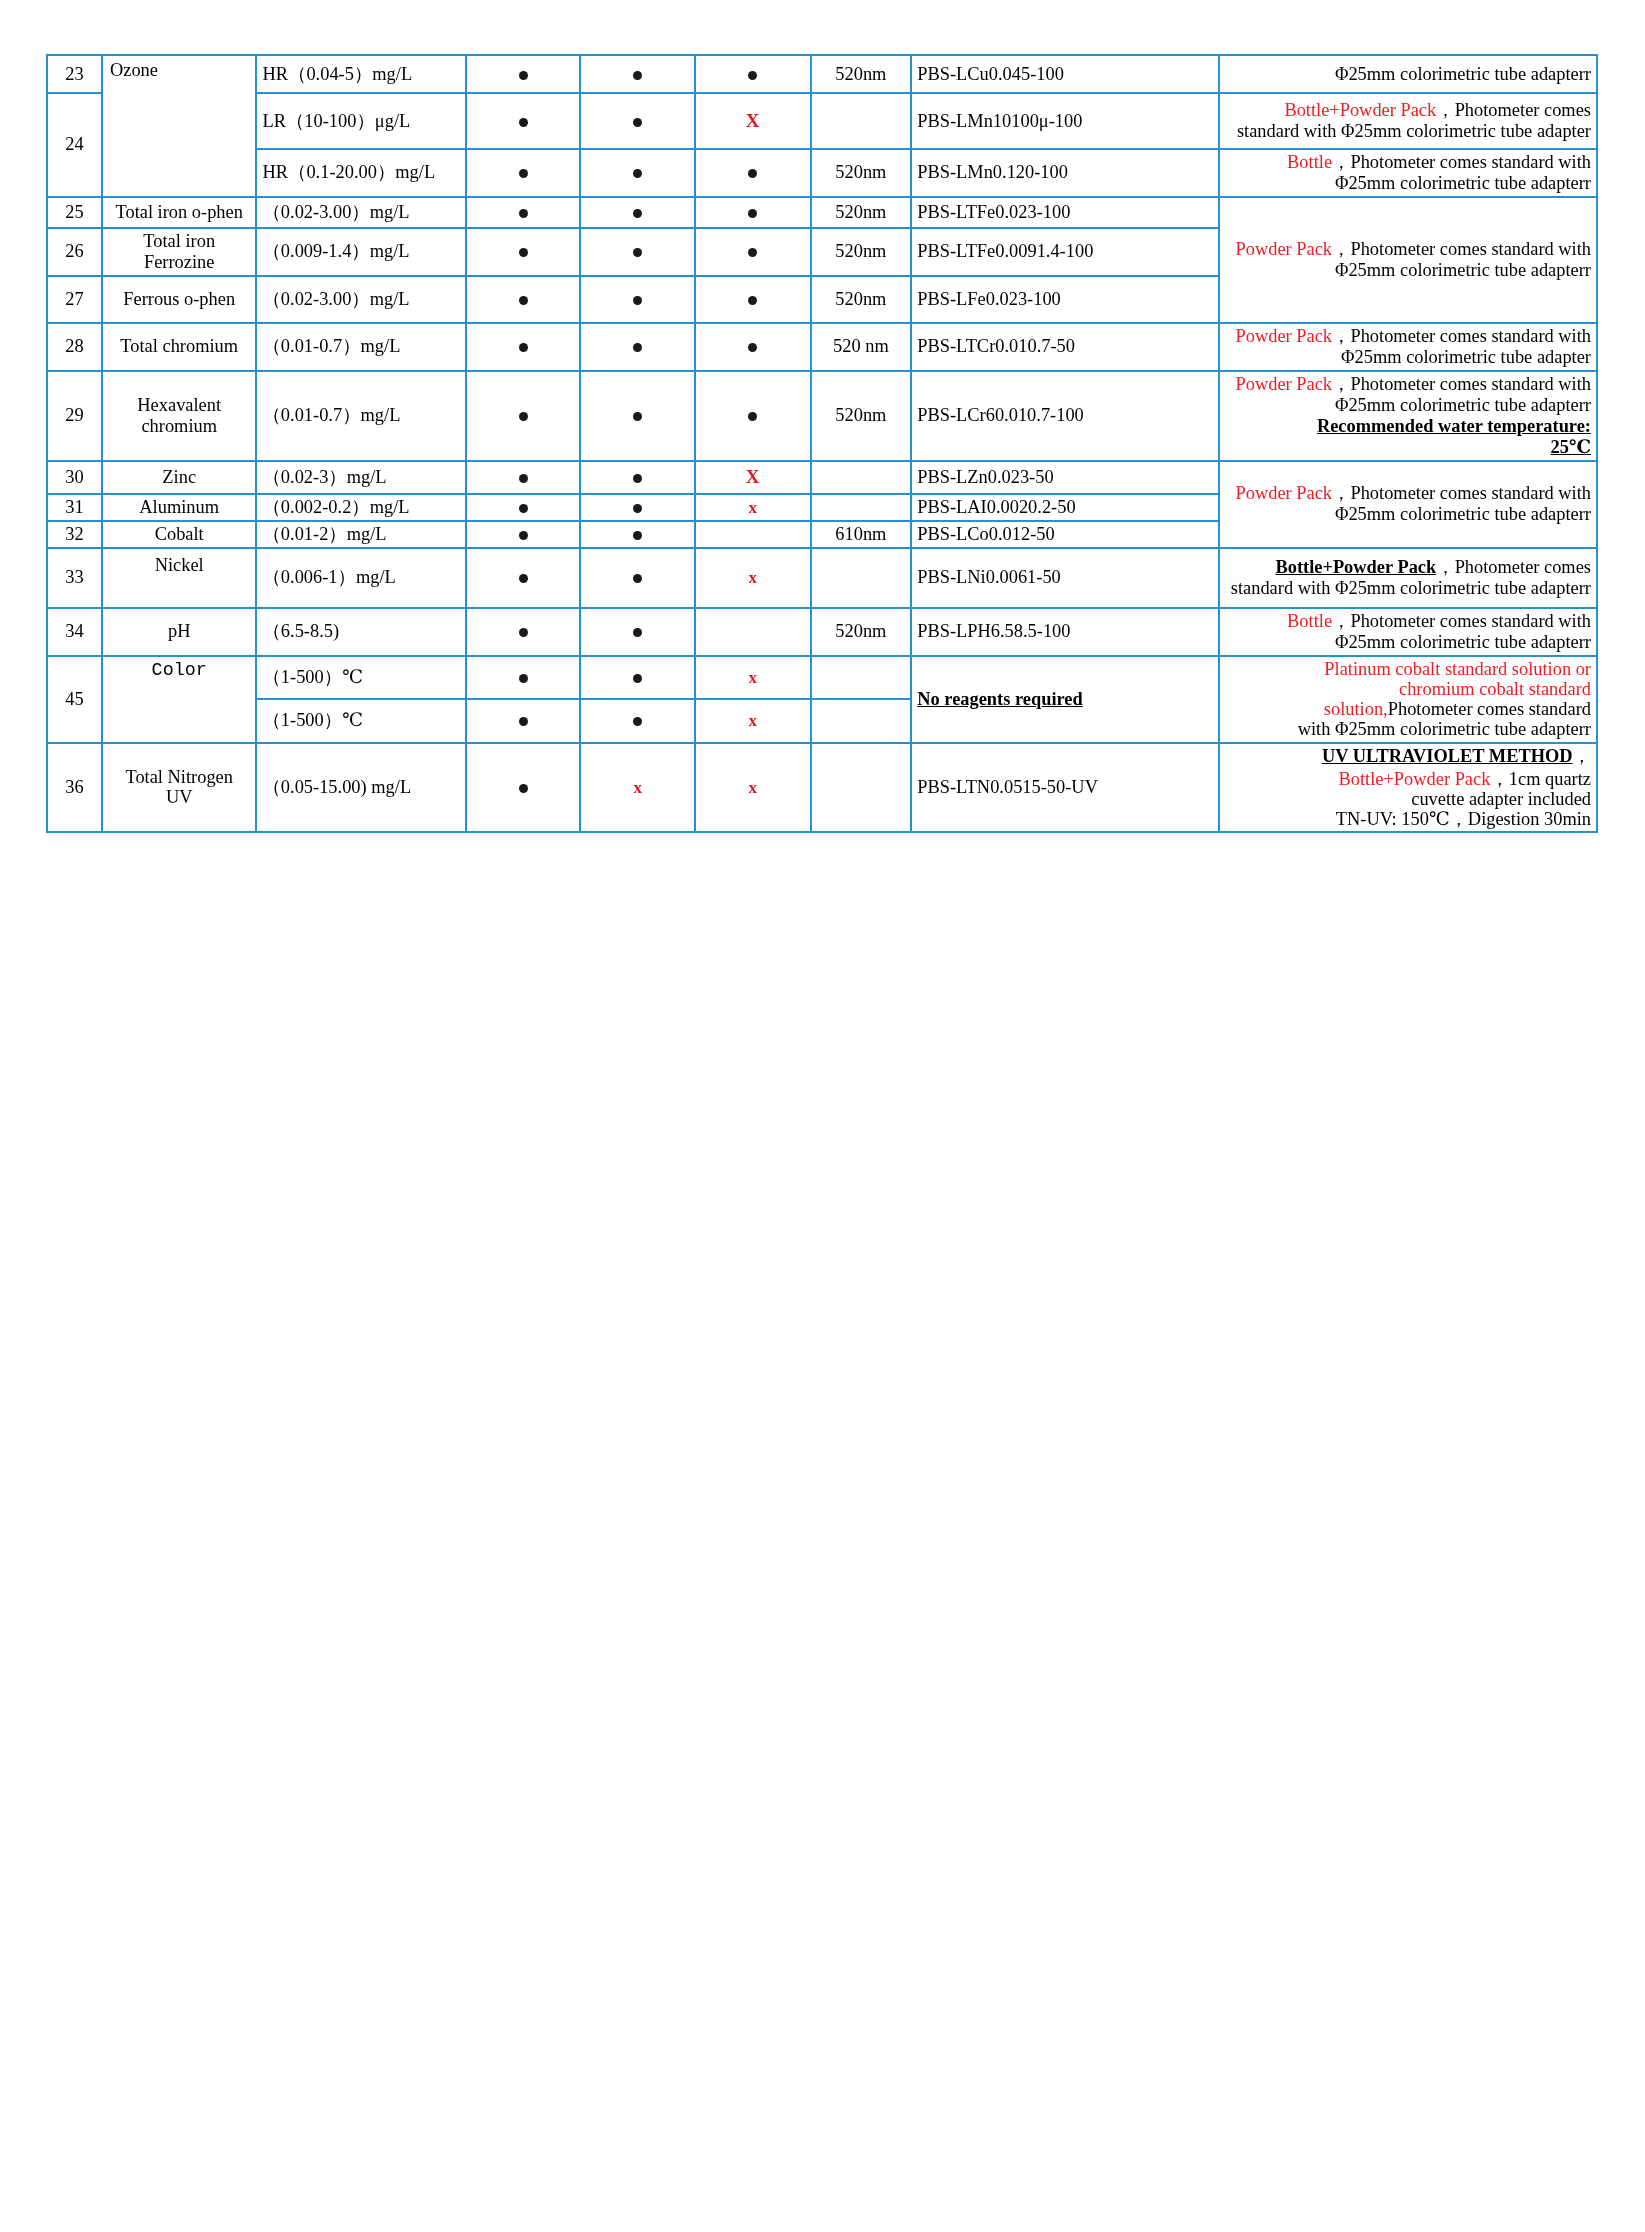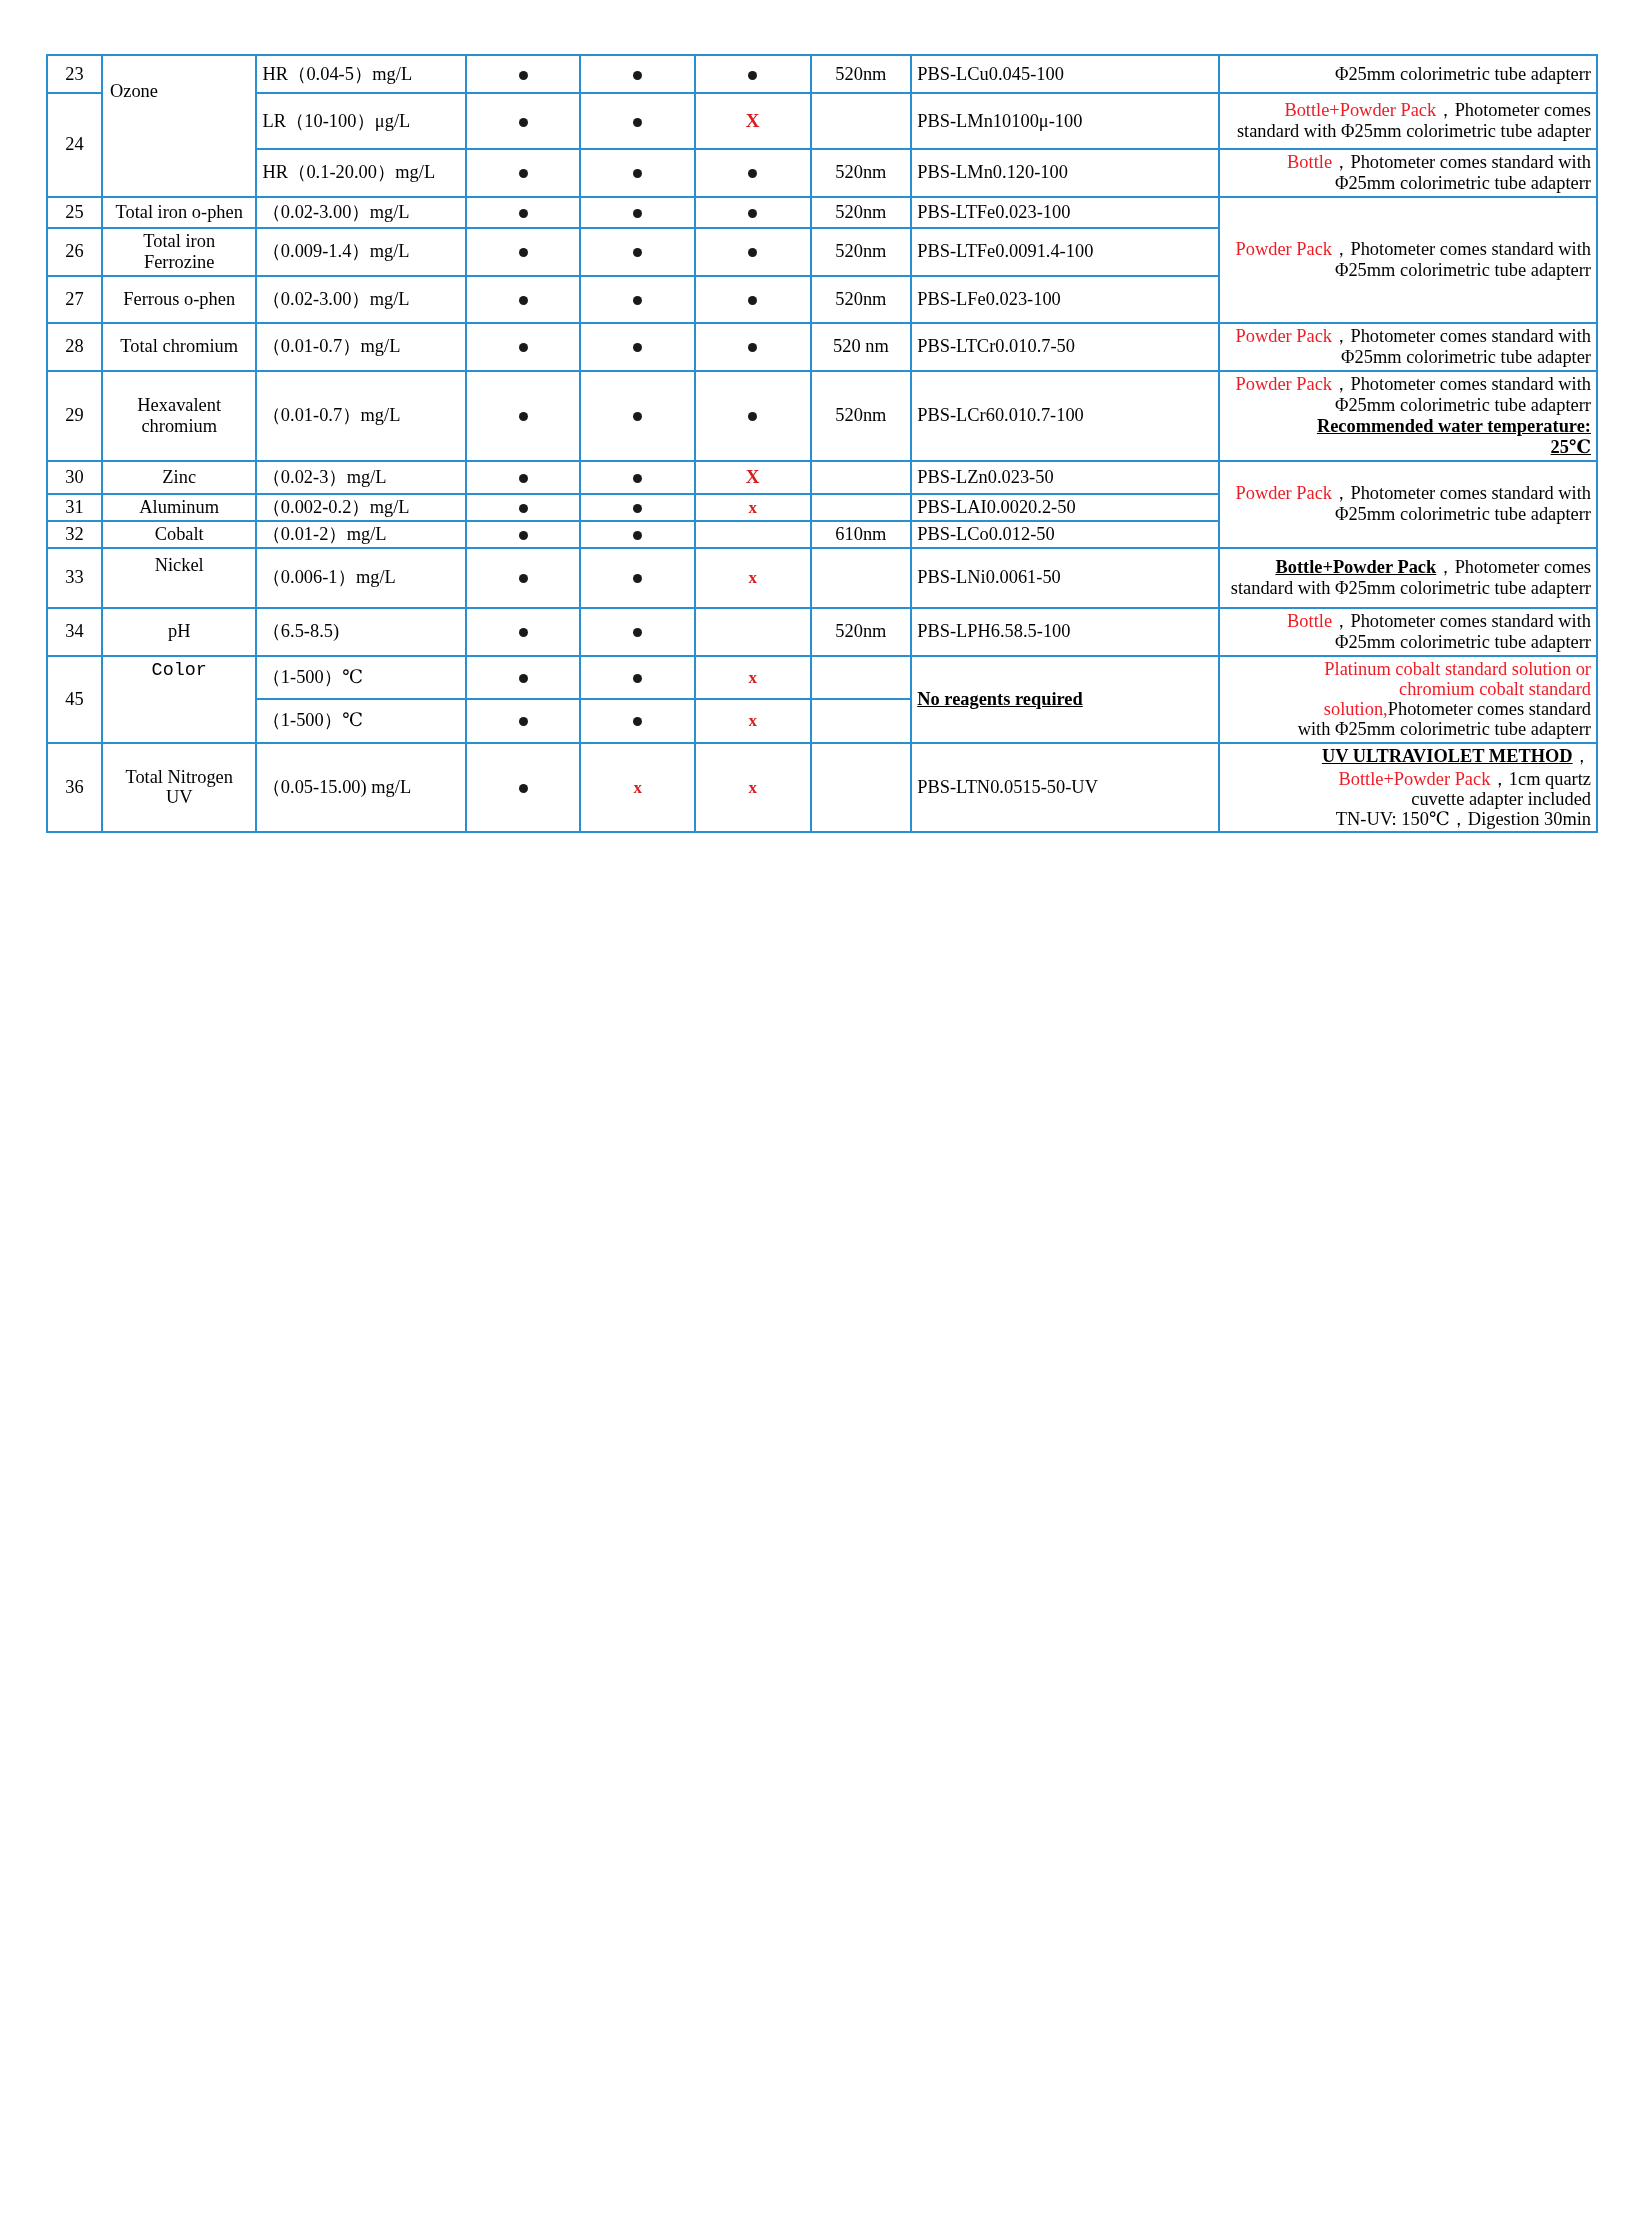--- a/index.html
+++ b/index.html
@@ -83,21 +83,21 @@
         <col class="c-m2">
         <col class="c-m3">
     <col class="c-wl">
         <col class="c-code">
         <col class="c-note">
   </colgroup>
   <tbody>
 
   <tr style="height:38px;">
     <td class="no">23</td>
-    <td class="param" rowspan="3" style="vertical-align:top;padding-top:25px;">
+    <td class="param" rowspan="3" style="vertical-align:top;padding-top:4px;">
       <div style="text-align:left;padding-left:2px;">Ozone</div>
     </td>
     <td class="range">HR（0.04-5）mg/L</td>
     <td class="ctr"><span class="dot"></span></td>
     <td class="ctr"><span class="dot"></span></td>
     <td class="ctr"><span class="dot"></span></td>
     <td class="wl">520nm</td>
     <td class="code">PBS-LCu0.045-100</td>
     <td class="note mid"><span>Φ25mm colorimetric tube adapterr</span></td>
   </tr>

